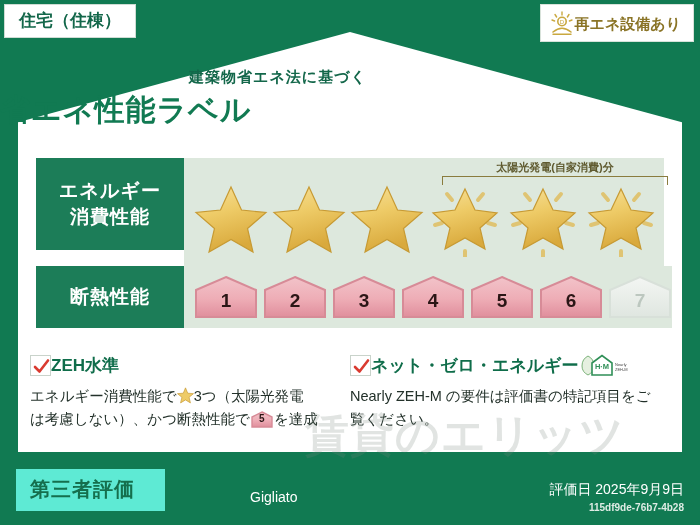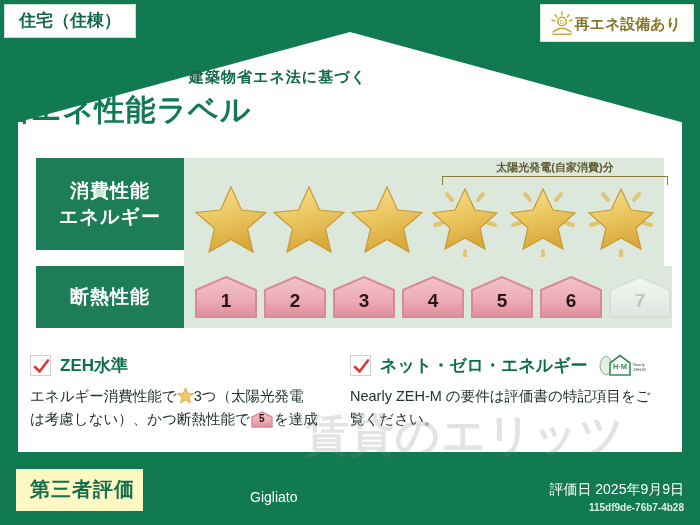--- a/index.html
+++ b/index.html
@@ -141,21 +141,21 @@
     z-index: 2;
     font-size: 19px; font-weight: bold;
     color: #2b1616;
     padding-bottom: 7px;
   }
   .hbadge.off span { color: #bcc7bf; }
 
   
   .claims { position: absolute; left: 30px; top: 352px; width: 640px; display: flex; z-index: 4; }
   .claim { width: 320px; padding-right: 16px; }
-  .claim-head { display: flex; align-items: center; gap: 9px; height: 26px; }
+  .claim-head { display: flex; align-items: center; height: 26px; }
   .chk {
     width: 21px; height: 21px;
     border: 1.5px solid #c9d3cb;
     background: #fff;
     position: relative; flex: 0 0 auto;
   }
   .chk svg { position: absolute; left: 2px; top: 2px; }
   .claim-title {
     color: #0f6d4a;
     font-size: 17px; font-weight: bold;
@@ -192,22 +192,22 @@
     letter-spacing: 1px;
     white-space: nowrap;
     z-index: 5;
     pointer-events: none;
   }
 
   
   .footer-chip {
     position: absolute;
     left: 16px; bottom: 14px;
-    background: #fef9c3;
-    padding: 7px 8px 8px 14px;
+    background: #5eead4;
+    padding: 7px 30px 8px 14px;
     display: flex; align-items: baseline; gap: 0px;
     z-index: 6;
   }
   .f-jp { color:#156f4d; font-size:20px; font-weight:bold; letter-spacing:1px; }
   .f-bels { color:#0f6b3c; font-size:24px; font-weight:bold; letter-spacing:0px; margin-left:6px; }
   .f-name { color:#ffffff; font-size:14px; position:absolute; left:250px; bottom:20px; z-index:6; }
 
   .footer-right {
     position: absolute; right: 16px; bottom: 12px;
     text-align: right; color: #ffffff; z-index: 6;
@@ -243,22 +243,22 @@
       </svg>
     </span>
     <span class="txt">再エネ設備あり</span>
   </div>
 
   <div class="head-sub">建築物省エネ法に基づく</div>
   <div class="head-main">省エネ性能ラベル</div>
 
   <div class="row" id="row-energy">
     <div class="row-label">
+      <span>エネルギー</span>
       <span>消費性能</span>
-      <span>エネルギー</span>
     </div>
     <div class="row-track">
 
       <div class="solar-note">太陽光発電(自家消費)分</div>
       <div class="solar-bracket"></div>
 
       <div class="star-wrap">
         <svg width="78" height="76" viewBox="0 0 78 76">
           <defs>
             <linearGradient id="g1" x1="0" y1="0" x2="0.3" y2="1">

